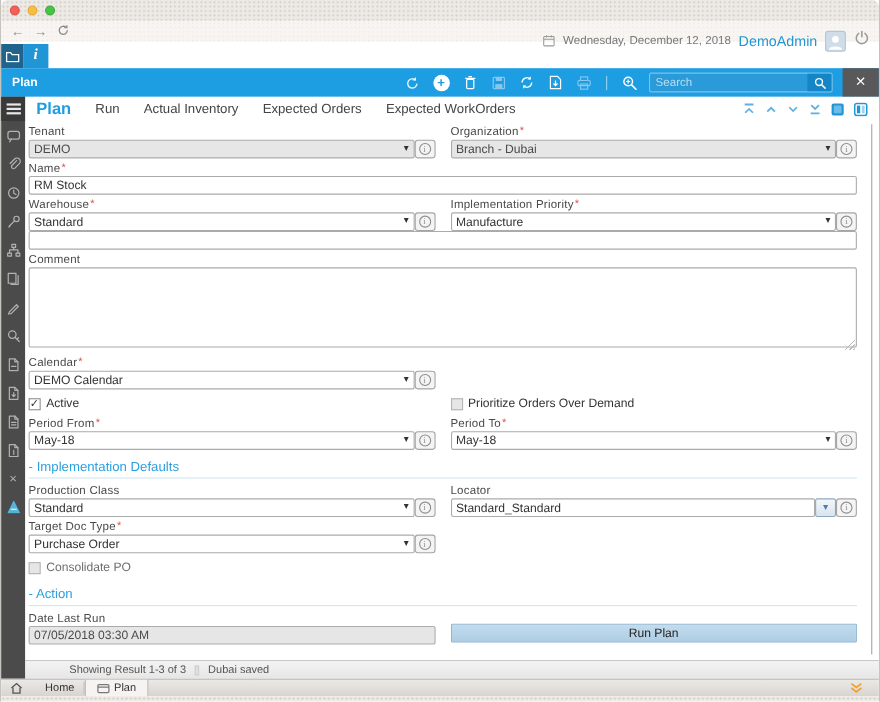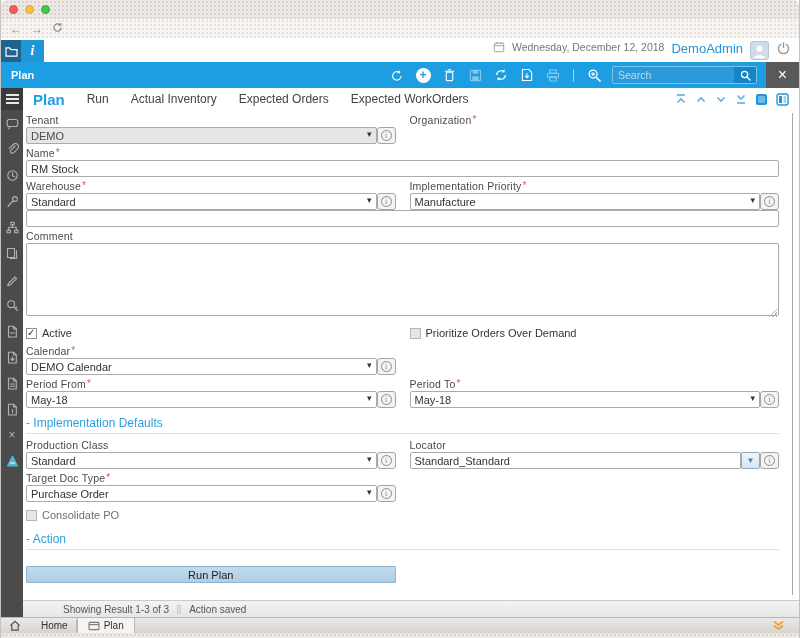--- a/index.html
+++ b/index.html
@@ -12,33 +12,33 @@
   .tl.red{background:#f2605a;border:1px solid #dd4f48}
   .tl.yellow{background:#f8bd44;border:1px solid #e0a836}
   .tl.green{background:#47c444;border:1px solid #3aa938}
   .navbar{position:absolute;top:19px;left:0;right:0;height:19px;background-color:#f7f4f1;background-image:radial-gradient(#e6e1da 0.7px,transparent 0.8px);background-size:4px 4px;display:flex;align-items:center;gap:9px;padding-left:9px;color:#8a8a8a;font-size:12px}
   .navicon{line-height:1;cursor:default}
   
   .headrow{position:absolute;top:38px;left:0;right:0;height:24px;background:#fff;display:flex;align-items:flex-end}
   .wintab{height:22px;display:flex;align-items:center;justify-content:center}
   .wintab.folder{width:20px;background:#20648e}
   .wintab.info{width:23px;background:#2196d6;color:#fff;font-family:"Liberation Serif",serif;font-style:italic;font-weight:bold;font-size:14px}
-  .headright{margin-left:auto;display:flex;gap:7px;padding:0 8px 2px 0}
+  .headright{margin-left:auto;display:flex;align-items:center;gap:7px;padding:0 8px 15px 0}
   .hdate{font-size:10.5px;color:#777}
   .huser{font-size:13px;color:#2196d6}
   .avatar{width:19px;height:19px;border-radius:3px;background:#cfdde9;border:1px solid #b3c6d6;overflow:hidden;display:flex;align-items:flex-end;justify-content:center}
   
   .bluebar{position:absolute;top:62px;left:0;right:0;height:26px;background:#1d9de2;display:flex;align-items:center}
   .wtitle{color:#fff;font-size:11px;font-weight:bold;padding-left:10px}
   .tools{margin-left:auto;display:flex;align-items:center;gap:10px;padding-right:42px}
   .tbtn{display:flex;align-items:center;justify-content:center;width:16px;height:16px}
   .tbtn.dim{opacity:.45}
   .addcircle{width:15px;height:15px;border-radius:50%;background:#fff;color:#1d9de2;font-weight:bold;font-size:12px;line-height:14px;text-align:center}
   .tsep{width:1px;height:13px;background:rgba(255,255,255,.55);margin:0 2px}
-  .searchbox{display:flex;align-items:center;width:145px;height:18px;border:1px solid #7cc2ea;background:#2a9bd8;border-radius:2px;overflow:hidden}
+  .searchbox{display:flex;align-items:center;width:167px;height:18px;border:1px solid #7cc2ea;background:#2a9bd8;border-radius:2px;overflow:hidden}
   .searchbox input{flex:1;min-width:0;border:none;background:transparent;outline:none;color:#fff;font-size:10.5px;padding:0 5px;font-family:"Liberation Sans",sans-serif}
   .searchbox input::placeholder{color:rgba(255,255,255,.65)}
   .searchgo{width:22px;height:18px;background:#1485c6;display:flex;align-items:center;justify-content:center}
   .closeblock{position:absolute;right:0;top:0;width:33px;height:26px;background:#59595b;display:flex;align-items:center;justify-content:center;color:#fff;font-size:13px}
   .closeblock::after{content:"×";font-size:16px;line-height:1}
   
   .sidebar{position:absolute;left:0;top:88px;width:22px;height:529px;background:#4b4b4b;display:flex;flex-direction:column;align-items:center}
   .hambox{width:22px;height:22px;background:#3a3a3a;display:flex;flex-direction:column;justify-content:center;align-items:center;gap:2px}
   .hambox i{display:block;width:13px;height:2px;background:#e8e8e8}
   .sicon{width:22px;height:26px;display:flex;align-items:center;justify-content:center}
@@ -353,20 +353,28 @@
           <div class="combo disabledbg">
               <span>DEMO</span>
             </div>
           <span class="infobtn">
               <span class="icircle"></span>
             </span>
         </div>
       </div>
       <div>
         <div class="flabel req">Organization</div>
+        <div class="ctl">
+          <div class="combo disabledbg">
+              <span>Branch - Dubai</span>
+            </div>
+          <span class="infobtn">
+              <span class="icircle"></span>
+            </span>
+        </div>
       </div>
     </div>
 
     <div>
       <div class="flabel req">Name</div>
       <div class="ctl">
           <input class="txt" value="RM Stock" style="">
         </div>
     </div>
 
@@ -400,47 +408,47 @@
           <input class="txt" value="" style="">
         </div>
     </div>
 
     <div>
       <div class="flabel">Comment</div>
       <div class="tareawrap"><textarea class="tarea" style=""></textarea></div>
     </div>
 
     <div class="grid2">
+      <div>
+        <div class="flabel req">Calendar</div>
+        <div class="ctl">
+          <div class="combo">
+              <span>DEMO Calendar</span>
+            </div>
+          <span class="infobtn">
+              <span class="icircle"></span>
+            </span>
+        </div>
+      </div>
+      <div></div>
+    </div>
+
+    <div class="grid2">
       <div class="checkline">
         <span class="checkbox checked"></span>
         <span>Active</span>
       </div>
       <div class="checkline">
         <span class="checkbox off"></span>
         <span>Prioritize Orders Over Demand</span>
       </div>
     </div>
 
     <div class="grid2">
       <div>
-        <div class="flabel req">Calendar</div>
-        <div class="ctl">
-          <div class="combo">
-              <span>DEMO Calendar</span>
-            </div>
-          <span class="infobtn">
-              <span class="icircle"></span>
-            </span>
-        </div>
-      </div>
-      <div></div>
-    </div>
-
-    <div class="grid2">
-      <div>
         <div class="flabel req">Period From</div>
         <div class="ctl">
           <div class="combo">
               <span>May-18</span>
             </div>
           <span class="infobtn">
               <span class="icircle"></span>
             </span>
         </div>
       </div>
@@ -499,31 +507,37 @@
 
     <div class="checkline" style="color:#6f6f6f">
       <span class="checkbox off"></span>
       <span>Consolidate PO</span>
     </div>
 
     <div class="section">- Action</div>
 
     <div class="grid2">
       <div>
+        <div class="flabel">Date Last Run</div>
+        <div class="ctl">
+            <input class="txt disabledbg" readonly="" value="07/05/2018 03:30 AM" style="">
+          </div>
+      </div>
+      <div>
         <div class="runbtn">Run Plan</div>
       </div>
     </div>
 
   </div>
   <div class="scrollline" style="position:absolute;right:6px;top:113px;height:482px;width:1px;background:#a5a5a5"></div>
 
   <div class="statusbar">
     <span>Showing Result 1-3 of 3</span>
     <span class="ssep"></span>
-    <span>Action saved</span>
+    <span>Dubai saved</span>
   </div>
 
   <div class="taskbar">
     <span class="tkitem">
       <svg width="12" height="11" viewBox="0 0 13 12">
           <path d="M1.5 6 6.5 1.5 11.5 6" fill="none" stroke="#555" stroke-width="1.3"></path>
           <path d="M3 5.5V11h7V5.5" fill="none" stroke="#555" stroke-width="1.3"></path>
         </svg>
       <span>Home</span>
     </span>

